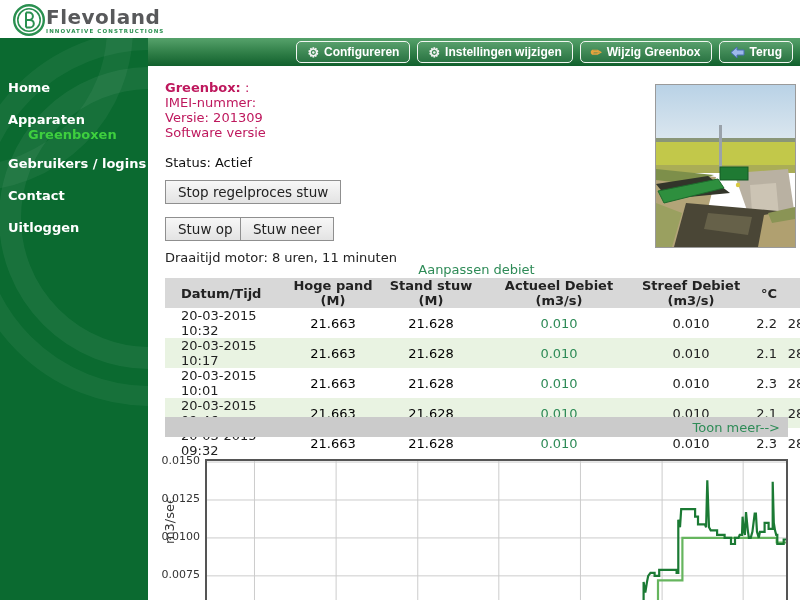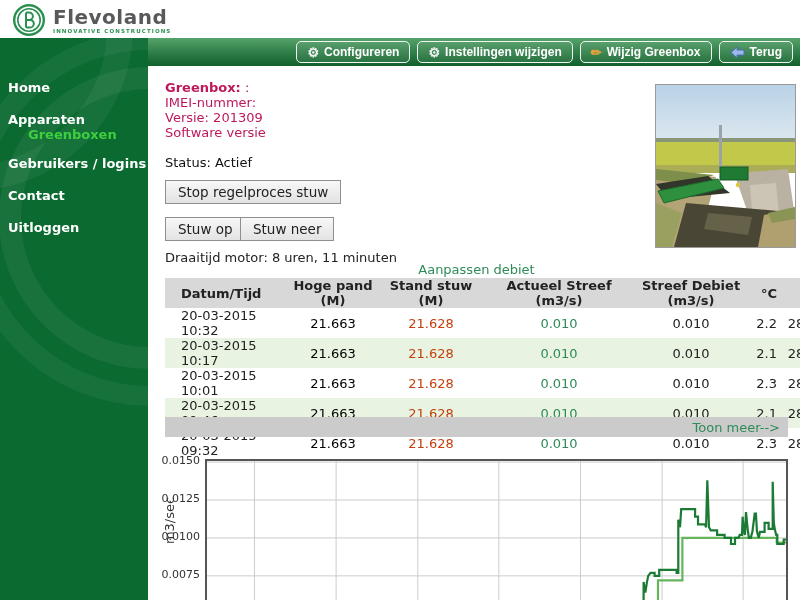--- a/index.html
+++ b/index.html
@@ -2,21 +2,21 @@
 <html><head>
 <meta charset="utf-8">
 <style>
   * { margin:0; padding:0; box-sizing:border-box; }
   html,body { width:800px; height:600px; }
   body { font-family:"DejaVu Sans","Liberation Sans",sans-serif; background:#fff; }
   #page { position:relative; width:800px; height:600px; overflow:hidden; background:#fff; }
 
   
   .topband { position:absolute; left:0; top:0; width:800px; height:38px; background:#fff; z-index:5; }
-  .logo { position:absolute; left:12px; top:3px; display:flex; align-items:center; gap:7px; }
+  .logo { position:absolute; left:12px; top:3px; display:flex; align-items:center; }
   .logo-text .name { font-size:20px; font-weight:bold; color:#58595b; letter-spacing:.5px; line-height:20px; }
   .logo-text .tagline { font-size:5.5px; font-weight:bold; color:#2a9050; letter-spacing:1.1px; margin-top:1px; }
 
   
   .greenbar { position:absolute; left:0; top:38px; width:800px; height:28px;
     background:linear-gradient(180deg,#56a26b 0%,#2e7d46 55%,#11602d 100%); z-index:4; }
   .toolbar { position:absolute; right:7px; top:41px; display:flex; gap:7px; z-index:10; }
   .tb-btn { display:flex; align-items:center; gap:5px; height:22px; padding:0 10px;
     border:1px solid #f2f6f2; border-radius:5px; background:rgba(255,255,255,0.07);
     color:#fff; font-size:12px; font-weight:bold; cursor:pointer; white-space:nowrap; }
@@ -57,21 +57,21 @@
   table.log td { height:20px; padding:0 4px; }
   table.log tbody tr:nth-child(even) { background:#e9f3e2; }
   table.log th:nth-child(1), table.log td:nth-child(1) { width:122px; text-align:left; padding-left:16px; }
   table.log th:nth-child(2), table.log td:nth-child(2) { width:92px; text-align:center; }
   table.log th:nth-child(3), table.log td:nth-child(3) { width:104px; text-align:center; }
   table.log th:nth-child(4), table.log td:nth-child(4) { width:152px; text-align:center; }
   table.log th:nth-child(5), table.log td:nth-child(5) { width:112px; text-align:center; }
   table.log th:nth-child(6), table.log td:nth-child(6) { width:34px; text-align:right; }
   table.log th:nth-child(7), table.log td:nth-child(7) { width:52px; text-align:right; padding-right:8px; }
   table.log td:nth-child(2) { color:#000000; }
-  table.log td:nth-child(3) { color:#c2410c; }
+  table.log td:nth-child(3) { color:#000000; }
   table.log td:nth-child(4) { color:#2e8b57; }
 
   .toonmeer { position:absolute; left:165px; top:417px; width:623px; height:20px; background:#cbcbcb;
     text-align:right; padding-right:8px; line-height:20px; }
 
   
   .chart-ylabel { position:absolute; left:146px; top:513px; font-size:13px; color:#333;
     transform:rotate(-90deg); transform-origin:center; }
   .ytick { position:absolute; left:158px; width:42px; text-align:right; font-size:11px; color:#333; }
   .chart-svg-wrap { position:absolute; left:205px; top:459px; width:583px; height:141px;
@@ -153,21 +153,21 @@
   <div class="aanpassen-wrap">
     <a>Aanpassen debiet</a>
   </div>
 
   <table class="log">
     <thead>
         <tr id="log-head">
           <th>Datum/Tijd</th>
           <th>Hoge pand (M)</th>
           <th>Stand stuw (M)</th>
-          <th>Actueel Streef (m3/s)</th>
+          <th>Actueel Debiet (m3/s)</th>
           <th>Streef Debiet (m3/s)</th>
           <th>°C</th>
           <th>V</th>
         </tr>
       </thead>
     <tbody id="log-body">
         <tr>
           <td>20-03-2015 10:32</td>
           <td>21.663</td>
           <td>21.628</td>

